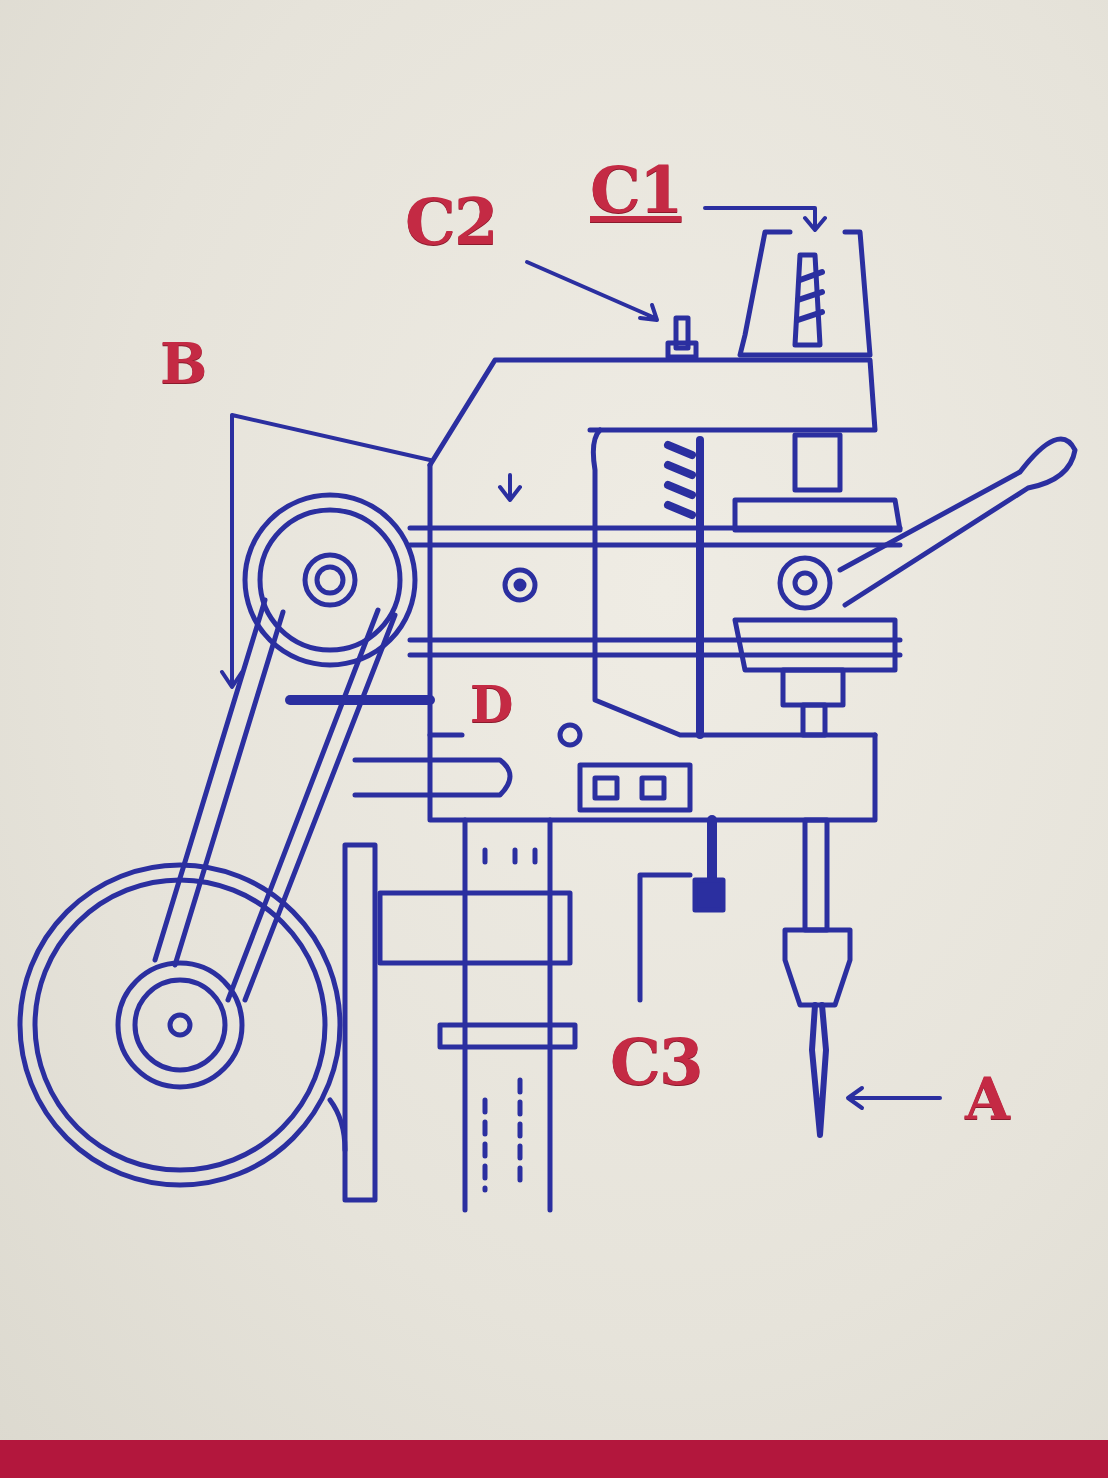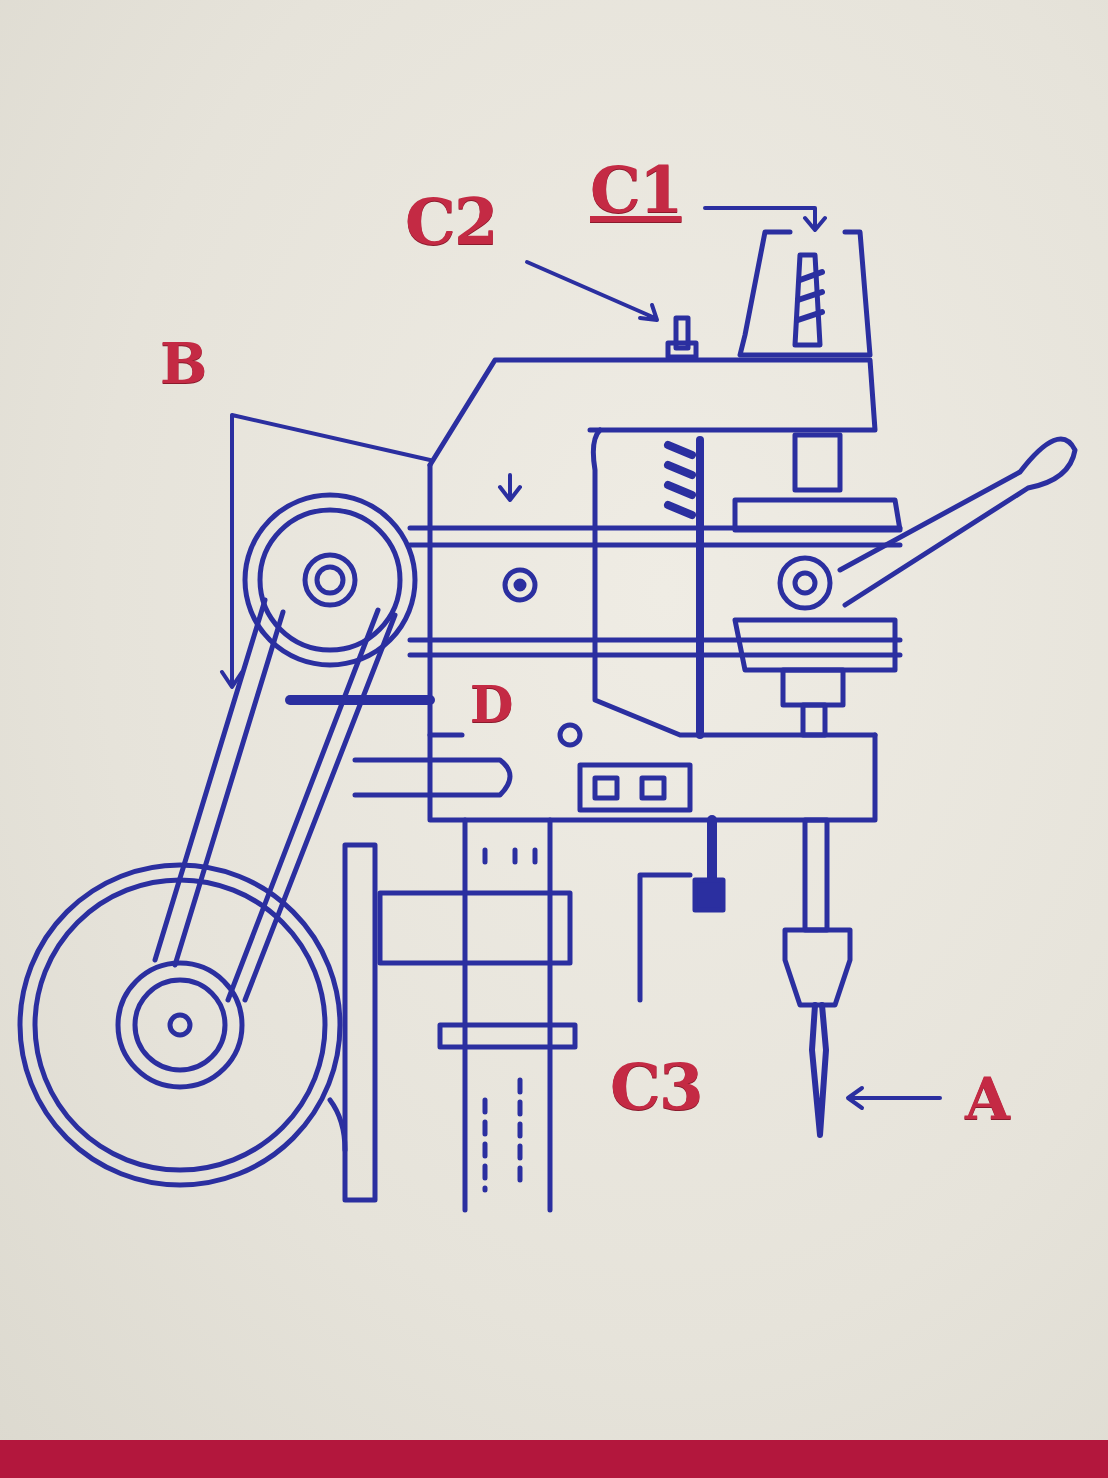--- a/index.html
+++ b/index.html
@@ -118,16 +118,16 @@
     <path d="M527 262 L655 318 M640 318 L657 320 L652 305"></path>
     <path d="M232 415 L232 685 M222 672 L232 687 L242 672 M232 415 L430 460 M510 475 L510 500 M500 487 L510 500 L520 487"></path>
     <path d="M940 1098 L850 1098 M862 1088 L848 1098 L862 1108"></path>
   </g>
 </svg>
 
 <div class="label" style="left:160px;top:335px;font-size:56px;">B</div>
 <div class="label" style="left:405px;top:190px;">C2</div>
 <div class="label" style="left:590px;top:158px;text-decoration:underline;">C1</div>
 <div class="label" style="left:470px;top:680px;font-size:50px;">D</div>
-<div class="label" style="left:610px;top:1030px;margin-top:25px;">C3</div>
+<div class="label" style="left:610px;top:1030px;">C3</div>
 <div class="label" style="left:965px;top:1070px;font-size:58px;">A</div>
 
 <div class="bottom-band"></div>
 
 </body></html>

